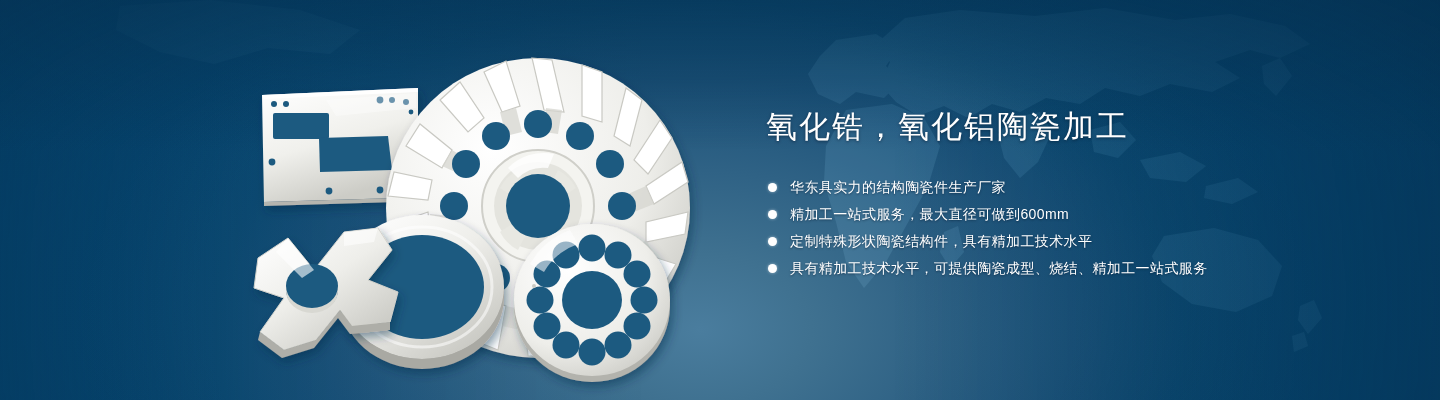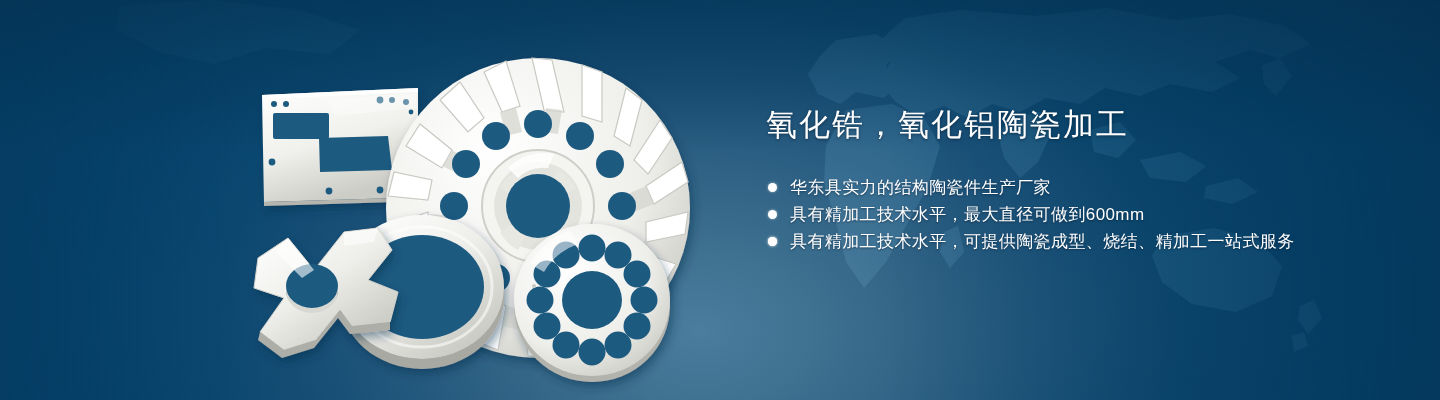--- a/index.html
+++ b/index.html
@@ -63,31 +63,30 @@
     width:620px;
   }
   .title {
     color:#ffffff;
     font-size:31px;
     letter-spacing:2px;
     line-height:1.25;
     font-weight:400;
     text-shadow:0 1px 3px rgba(0,20,40,0.55);
     white-space:nowrap;
-    font-family:Liberation Mono, monospace;
   }
   .bullets {
     margin-top:30px;
     list-style:none;
   }
   .bullet {
     position:relative;
     padding-left:24px;
     color:#ffffff;
-    font-size:17px;
+    font-size:14px;
     line-height:21px;
     margin-bottom:6px;
     letter-spacing:0.4px;
     white-space:nowrap;
     text-shadow:0 1px 2px rgba(0,20,40,0.5);
   }
   .dot {
     position:absolute;
     left:2px; top:6.5px;
     width:9px; height:9px;
@@ -311,24 +310,25 @@
   <div class="copy">
     <h1 class="title">氧化锆，氧化铝陶瓷加工</h1>
 
     <ul class="bullets">
       <li class="bullet">
         <span class="dot"></span>
         <span>华东具实力的结构陶瓷件生产厂家</span>
       </li>
       <li class="bullet">
         <span class="dot"></span>
-        <span>具有精加工技术水平，最大直径可做到600mm</span>
+        <span>精加工一站式服务，最大直径可做到600mm</span>
       </li>
       <li class="bullet">
         <span class="dot"></span>
+        <span>定制特殊形状陶瓷结构件，具有精加工技术水平</span>
       </li>
       <li class="bullet">
         <span class="dot"></span>
         <span>具有精加工技术水平，可提供陶瓷成型、烧结、精加工一站式服务</span>
       </li>
     </ul>
   </div>
 
 </div>
 

